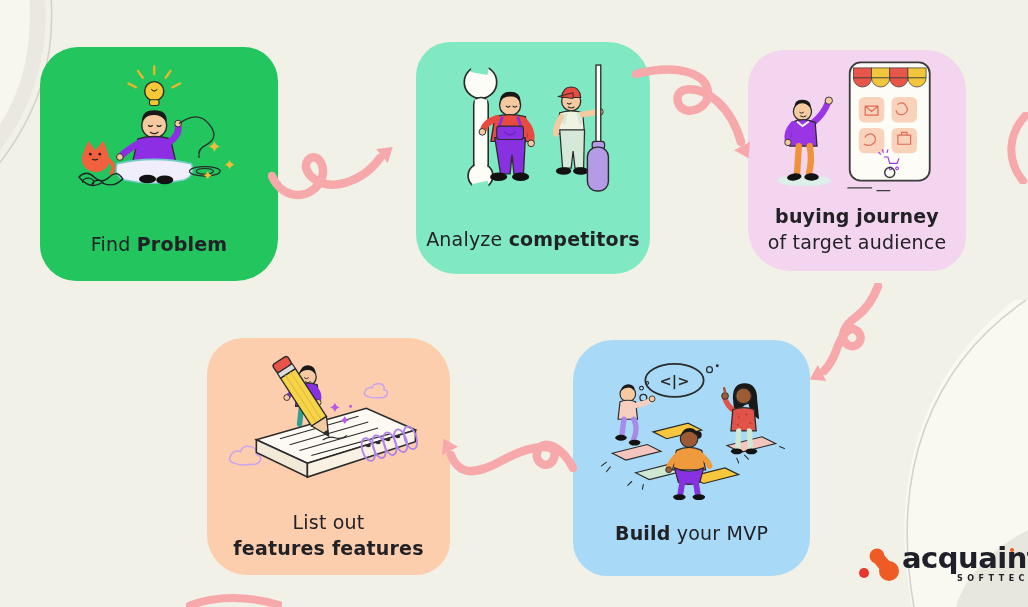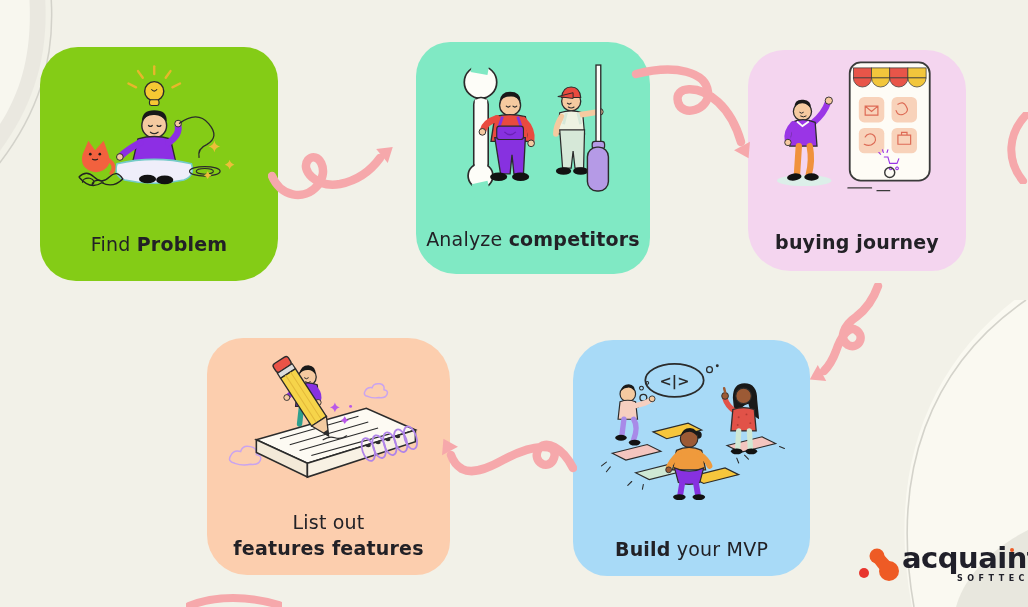--- a/index.html
+++ b/index.html
@@ -36,21 +36,21 @@
     <path d="M158,0 C62,66 22,172 46,307" fill="none" stroke="#d4d3cb" stroke-width="1.6"></path>
     <path d="M160,230 C120,250 95,280 88,307 L160,307 Z" fill="#e3e2d9" opacity="0.8"></path>
   </svg>
   <svg class="deco" style="left:1002px;top:112px" width="26" height="72" viewBox="0 0 26 72">
     <path d="M24,3 C6,22 4,48 21,69" fill="none" stroke="#f6a8ab" stroke-width="8" stroke-linecap="round"></path>
   </svg>
   <svg class="deco" style="left:186px;top:594px" width="96" height="13" viewBox="0 0 96 13">
     <path d="M3,12 C30,1 64,2 93,11" fill="none" stroke="#f6a8ab" stroke-width="8" stroke-linecap="round"></path>
   </svg>
 
-  <section class="card" style="left: 40px; top: 47px; width: 238px; height: 234px; border-radius: 38px 34px 42px 36px; background: #84cc16;">
+  <section class="card" style="left: 40px; top: 47px; width: 238px; height: 234px; border-radius: 38px 34px 42px 36px; background: #22c55e;">
     <svg class="illo" style="top:14px;width:210px;height:150px" viewBox="0 0 220 150">
       <g stroke="#e8b62c" stroke-width="2.5" stroke-linecap="round">
         <line x1="105" y1="10" x2="105" y2="2"></line>
           <line x1="93" y1="14" x2="88" y2="7"></line>
         <line x1="117" y1="14" x2="122" y2="7"></line>
           <line x1="86" y1="24" x2="78" y2="20"></line>
         <line x1="124" y1="24" x2="132" y2="20"></line>
       </g>
       <circle cx="105" cy="28" r="10" fill="#f6c833" stroke="#2b2b2b" stroke-width="1.5"></circle>
       <path d="M102,26 q3,4 6,0" fill="none" stroke="#2b2b2b" stroke-width="1.2"></path>
@@ -185,20 +185,21 @@
         <path d="M40,72 Q32,80 34,90" fill="none" stroke="#9a35e6" stroke-width="7" stroke-linecap="round"></path>
         <circle cx="34" cy="92" r="3.5" fill="#f5caa0" stroke="#2b2b2b" stroke-width="1"></circle>
         <path d="M46,96 L44,127" stroke="#f0923c" stroke-width="7" stroke-linecap="round"></path>
         <path d="M58,96 Q61,112 57,127" fill="none" stroke="#f0923c" stroke-width="7" stroke-linecap="round"></path>
         <ellipse cx="41" cy="130" rx="8" ry="4" fill="#121212" transform="rotate(-8 41 130)"></ellipse>
         <ellipse cx="60" cy="130" rx="8" ry="4" fill="#121212"></ellipse>
       </g>
     </svg>
     <div class="label" style="bottom:16px">
       <div><span class="b">buying journey</span></div>
+      <div><span>of target audience</span></div>
     </div>
   </section>
 
   <section class="card" style="left: 573px; top: 340px; width: 237px; height: 236px; border-radius: 40px 36px 38px 34px; background: rgb(168, 218, 247);">
     <svg class="illo" style="top:12px;width:214px;height:152px" viewBox="0 0 220 150">
       <g>
         <ellipse cx="92" cy="26" rx="30" ry="17" fill="none" stroke="#2b2b2b" stroke-width="1.8"></ellipse>
         <text x="92" y="32" text-anchor="middle" font-size="15" font-weight="600" fill="#2b2b2b">&lt;|&gt;</text>
         <circle cx="60" cy="44" r="3.5" fill="none" stroke="#2b2b2b" stroke-width="1.4"></circle>
         <circle cx="53" cy="52" r="2" fill="none" stroke="#2b2b2b" stroke-width="1.2"></circle>
@@ -249,21 +250,21 @@
         <path d="M152,56 Q163,52 174,56 L176,78 L150,78 Z" fill="#e15248" stroke="#2b2b2b" stroke-width="1.3"></path>
         <circle cx="158" cy="64" r="1" fill="#b53b33"></circle>
           <circle cx="166" cy="61" r="1" fill="#b53b33"></circle>
         <circle cx="170" cy="70" r="1" fill="#b53b33"></circle>
           <circle cx="157" cy="72" r="1" fill="#b53b33"></circle>
         <path d="M158,78 L157,96 M169,78 L170,96" stroke="#cfe8d4" stroke-width="5.5" stroke-linecap="round"></path>
         <ellipse cx="156" cy="99" rx="6" ry="3" fill="#121212"></ellipse>
         <ellipse cx="171" cy="99" rx="6" ry="3" fill="#121212"></ellipse>
       </g>
     </svg>
-    <div class="label" style="bottom:14px">
+    <div class="label" style="bottom:30px">
       <div><span class="b">Build</span><span> your MVP</span></div>
     </div>
   </section>
 
   <section class="card" style="left: 207px; top: 338px; width: 243px; height: 237px; border-radius: 36px 42px 34px 40px; background: rgb(252, 206, 174);">
     <svg class="illo" style="top:14px;width:216px;height:150px" viewBox="0 0 220 150">
       <g fill="none" stroke="#c9a4ef" stroke-width="1.5">
         <path d="M14,112 q-8,-2 -4,-8 q3,-6 10,-4 q2,-7 10,-5 q7,1 6,8 q6,1 4,6 q-2,5 -10,4 q-8,2 -16,-1 Z"></path>
         <path d="M150,44 q-6,-1 -3,-6 q2,-4 7,-3 q1,-5 8,-4 q5,1 4,6 q5,1 3,5 q-2,4 -8,3 q-6,1 -11,-1 Z"></path>
       </g>

